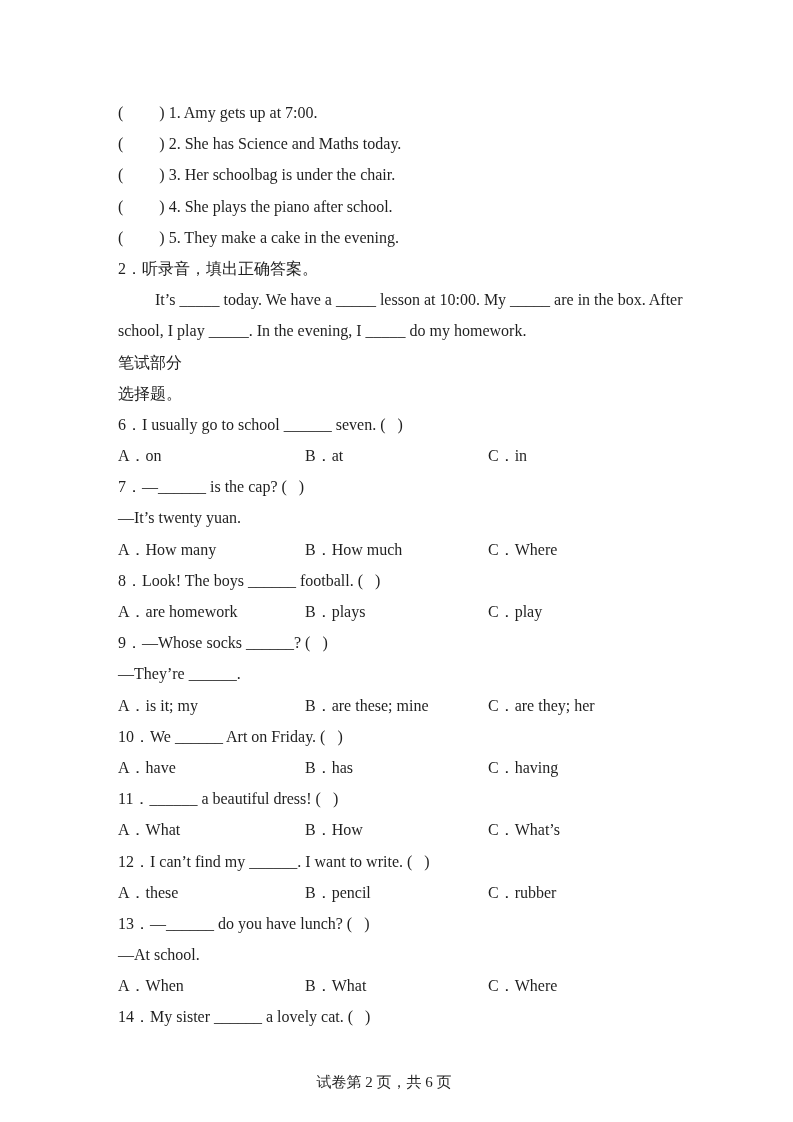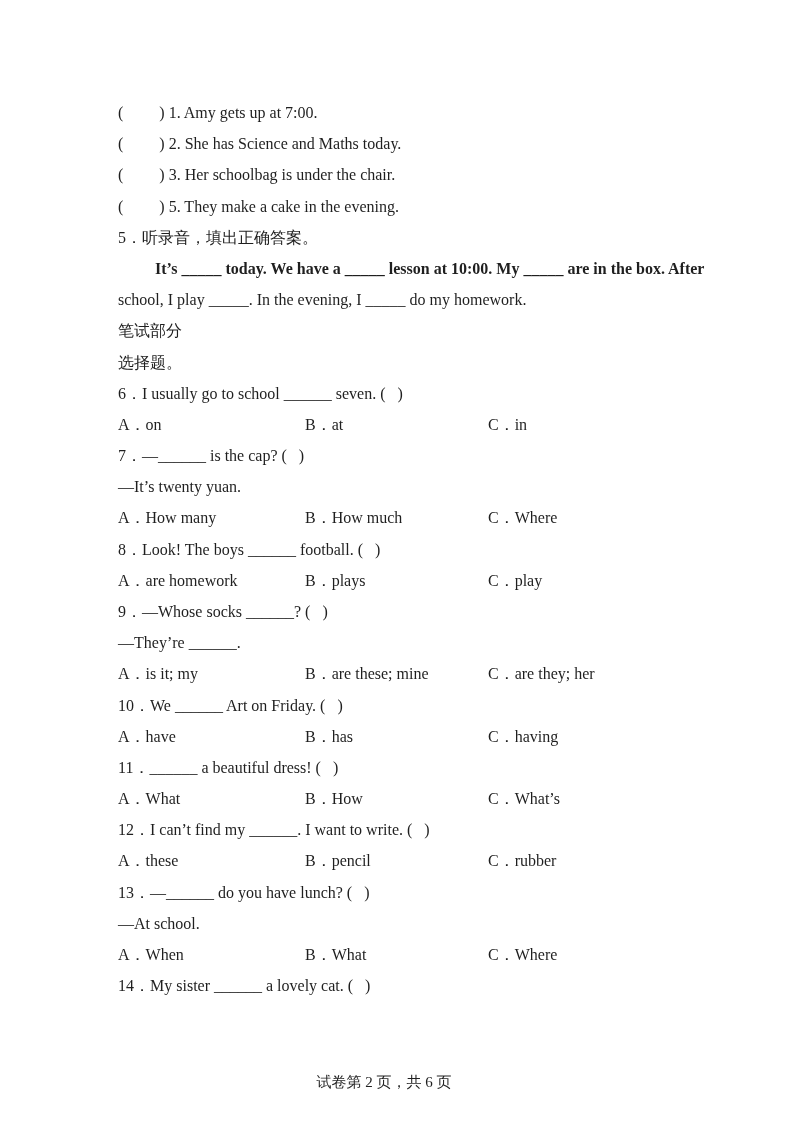--- a/index.html
+++ b/index.html
@@ -16,21 +16,21 @@
     left: 118px;
     top: 97px;
     width: 560px;
   }
   .line {
     height: 31.2px;
     line-height: 31.2px;
     font-size: 16px;
     white-space: pre;
   }
-  .line.indent { padding-left: 37px; font-weight: bold; }
+  .line.indent { padding-left: 37px; }
   .line.center { text-align: left; padding-right: 16px; }
   .line.options { display: flex; align-items: flex-end; }
   .opt { white-space: pre; }
   .opt:nth-child(1) { width: 187px; }
   .opt:nth-child(2) { width: 183px; }
   .footer {
     position: absolute;
     top: 1072px;
     left: 0;
     width: 768px;
@@ -40,22 +40,23 @@
     white-space: pre;
   }
 </style>
 </head>
 <body>
 
 <div class="content">
     <div class="line">(         ) 1. Amy gets up at 7:00.</div>
     <div class="line">(         ) 2. She has Science and Maths today.</div>
     <div class="line">(         ) 3. Her schoolbag is under the chair.</div>
+    <div class="line">(         ) 4. She plays the piano after school.</div>
     <div class="line">(         ) 5. They make a cake in the evening.</div>
-    <div class="line">5．听录音，填出正确答案。</div>
+    <div class="line">2．听录音，填出正确答案。</div>
     <div class="line indent">It’s _____ today. We have a _____ lesson at 10:00. My _____ are in the box. After</div>
     <div class="line">school, I play _____. In the evening, I _____ do my homework.</div>
     <div class="line center">笔试部分</div>
     <div class="line">选择题。</div>
     <div class="line">6．I usually go to school ______ seven. (   )</div>
     <div class="line options"><span class="opt">A．on</span><span class="opt">B．at</span><span class="opt">C．in</span></div>
     <div class="line">7．—______ is the cap? (   )</div>
     <div class="line">—It’s twenty yuan.</div>
     <div class="line options"><span class="opt">A．How many</span><span class="opt">B．How much</span><span class="opt">C．Where</span></div>
     <div class="line">8．Look! The boys ______ football. (   )</div>

